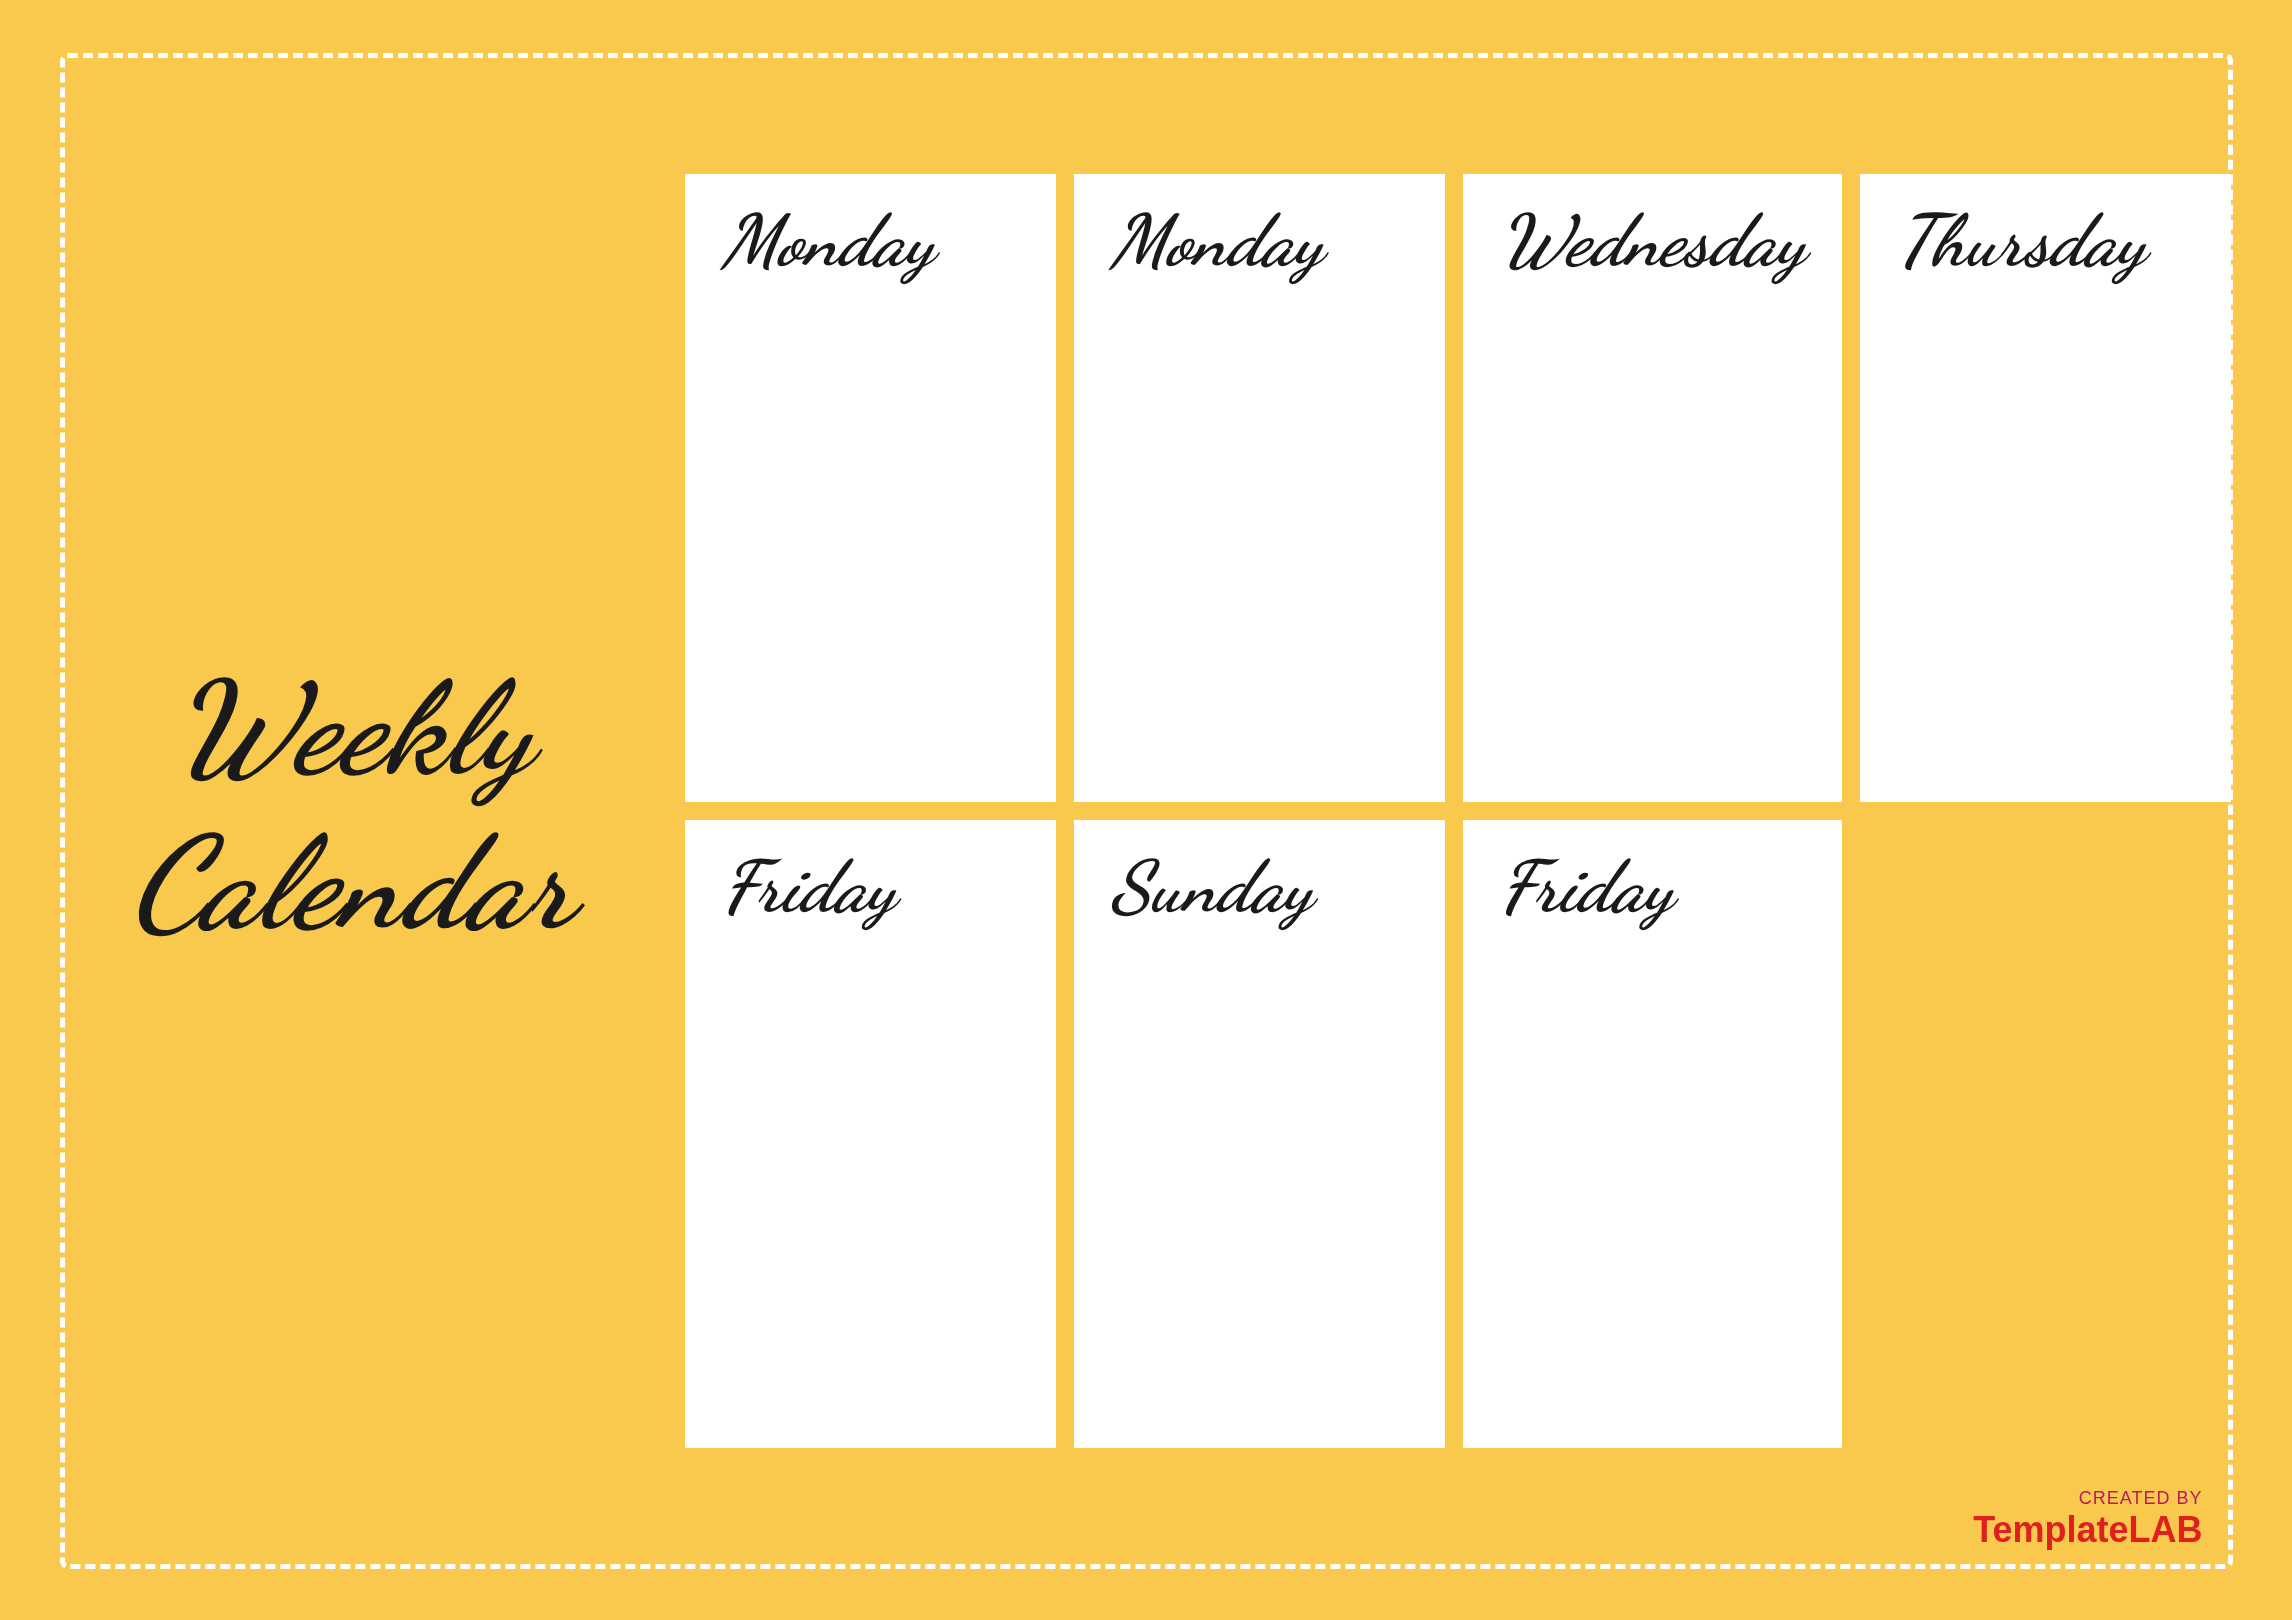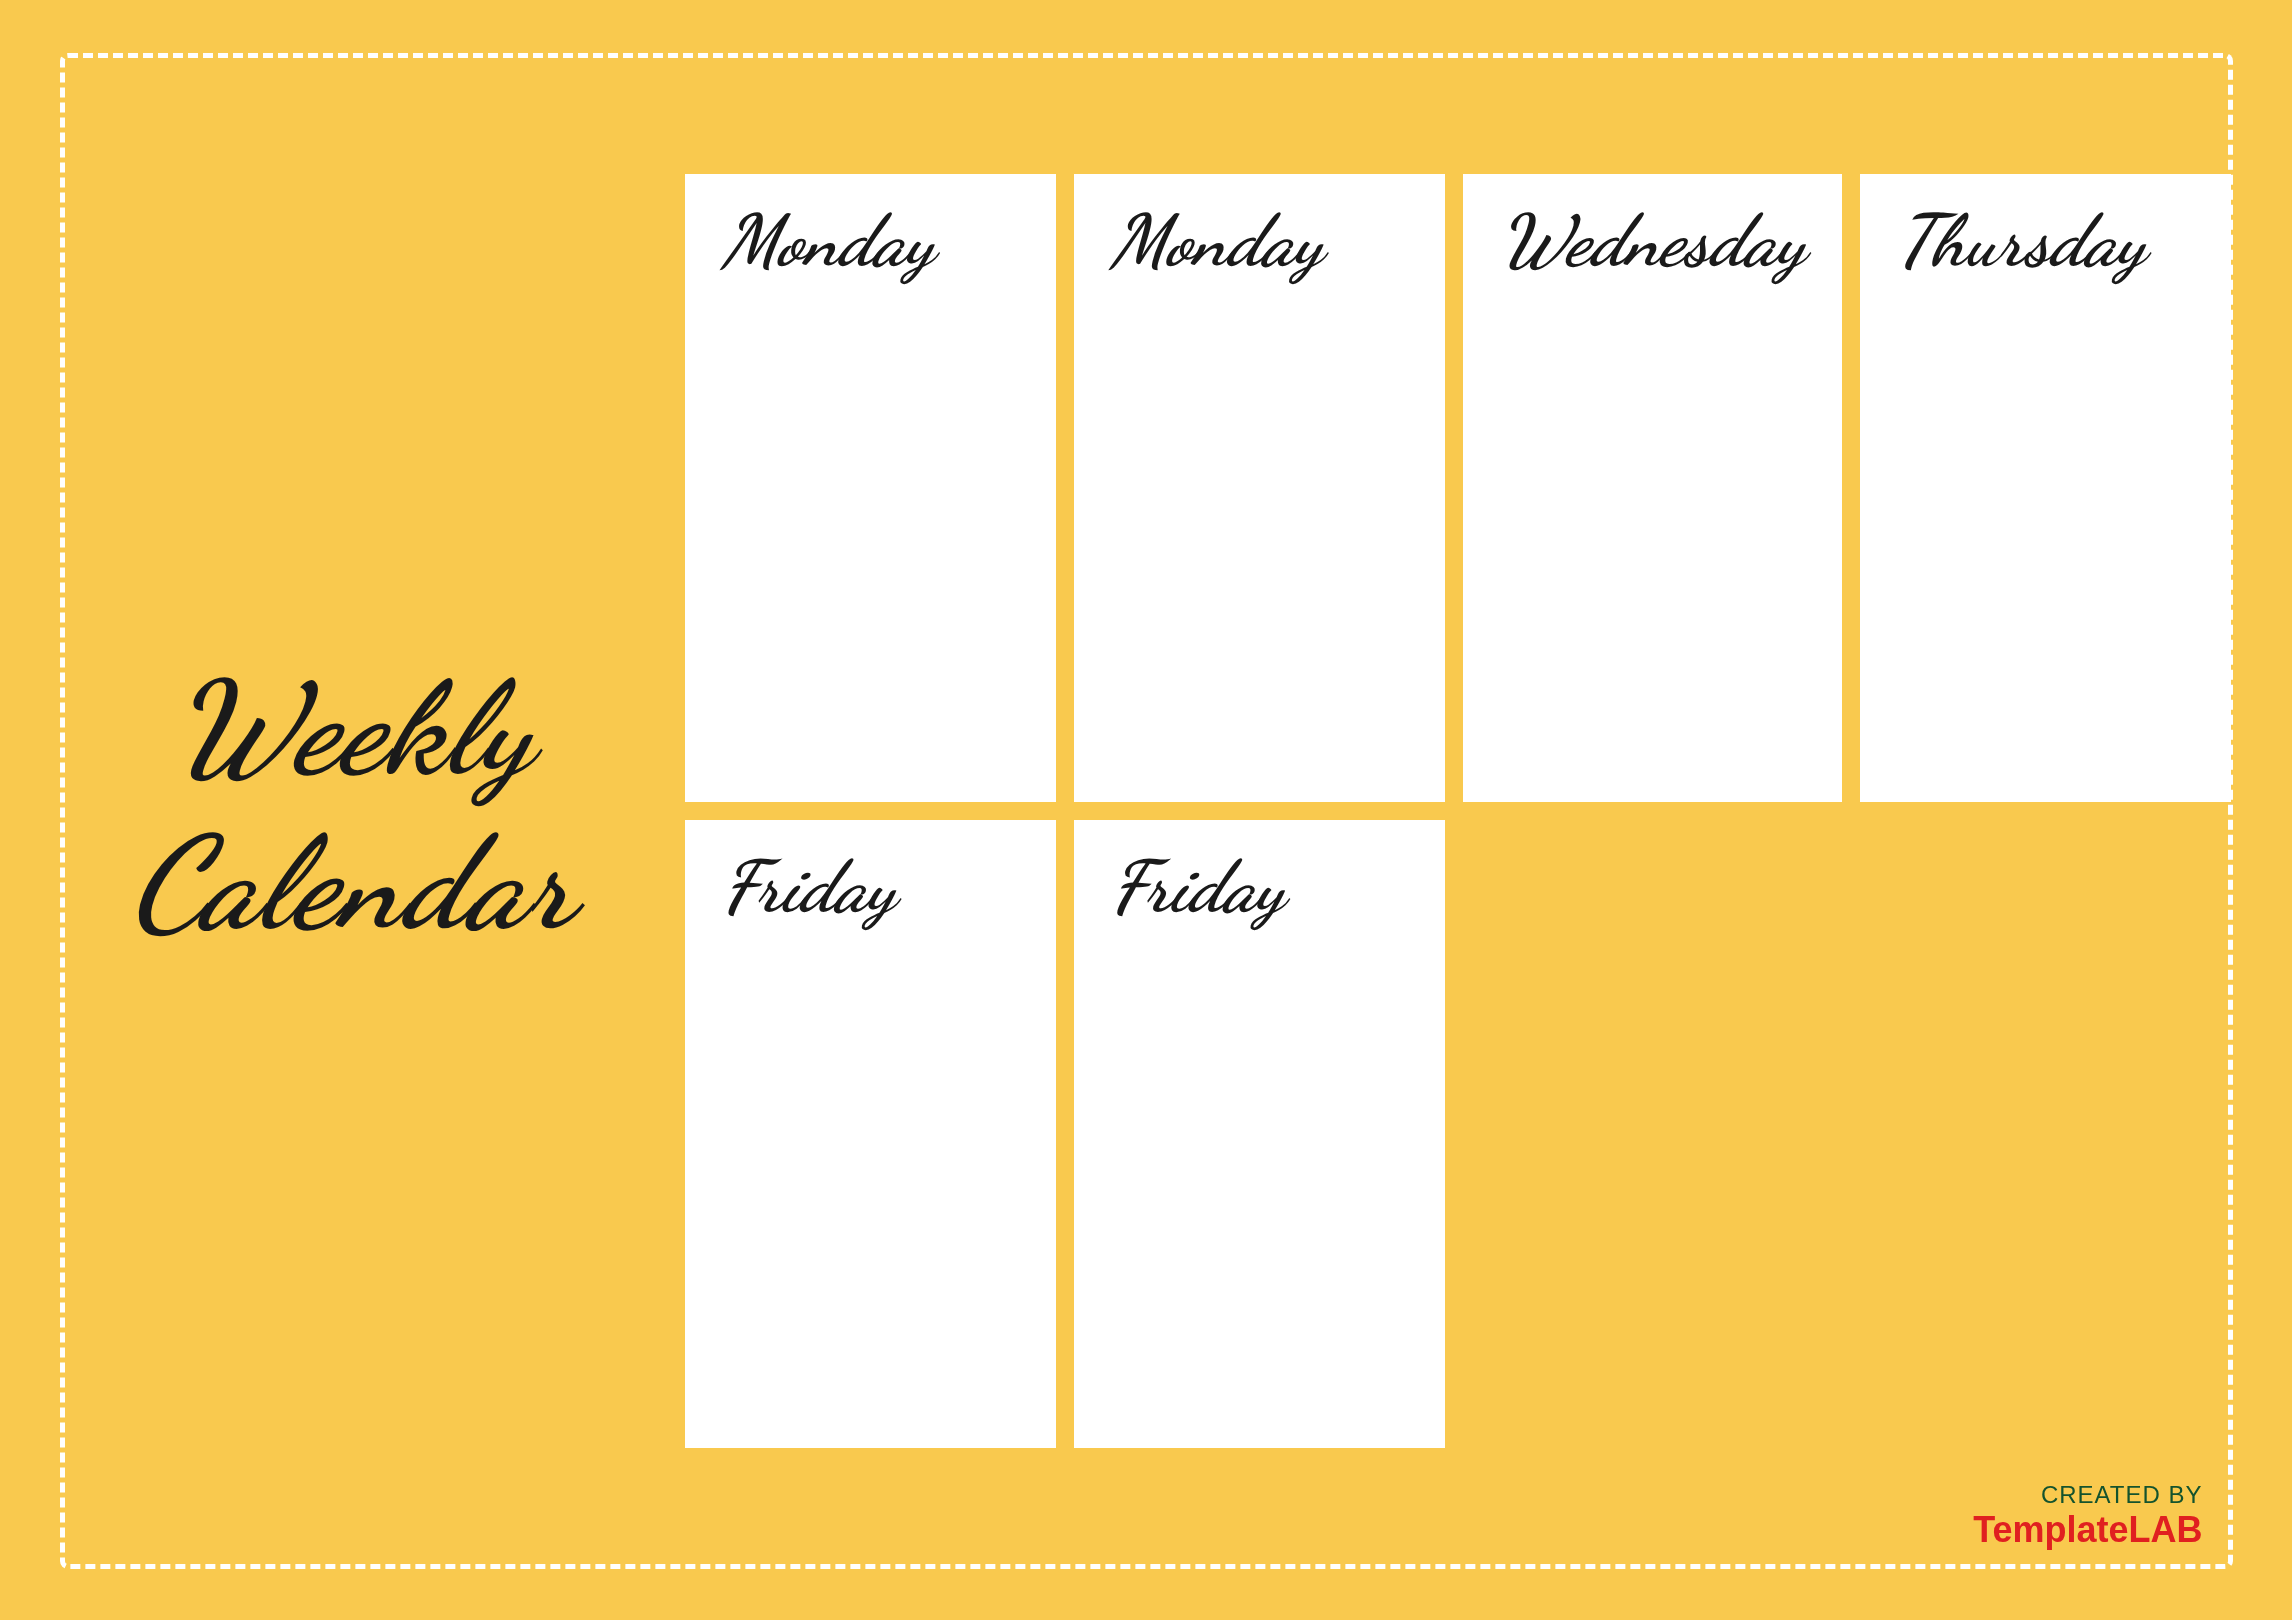--- a/index.html
+++ b/index.html
@@ -83,22 +83,22 @@
     .branding {
       position: absolute;
       bottom: 36px;
       right: 48px;
       display: flex;
       flex-direction: column;
       align-items: flex-end;
     }
 
     .branding-created {
-      font-size: 24px;
-      color: #14532d;
+      font-size: 18px;
+      color: #be185d;
       text-transform: uppercase;
       letter-spacing: 1px;
       font-family: Arial, sans-serif;
       font-weight: normal;
     }
 
     .branding-name {
       font-size: 36px;
       font-family: Arial, sans-serif;
       font-weight: bold;
@@ -130,20 +130,23 @@
       <span class="day-label">Wednesday</span>
     </div>
     <div class="day-cell">
       <span class="day-label">Thursday</span>
     </div>
 
     <div class="day-cell">
       <span class="day-label">Friday</span>
     </div>
     <div class="day-cell">
+      <span class="day-label">Sunday</span>
+    </div>
+    <div class="day-cell">
       <span class="day-label">Friday</span>
     </div>
   </div>
 
   <div class="branding">
     <span class="branding-created">CREATED BY</span>
     <span class="branding-name">
       <span>Template</span><span style="color:#e02020;">LAB</span>
     </span>
   </div>

